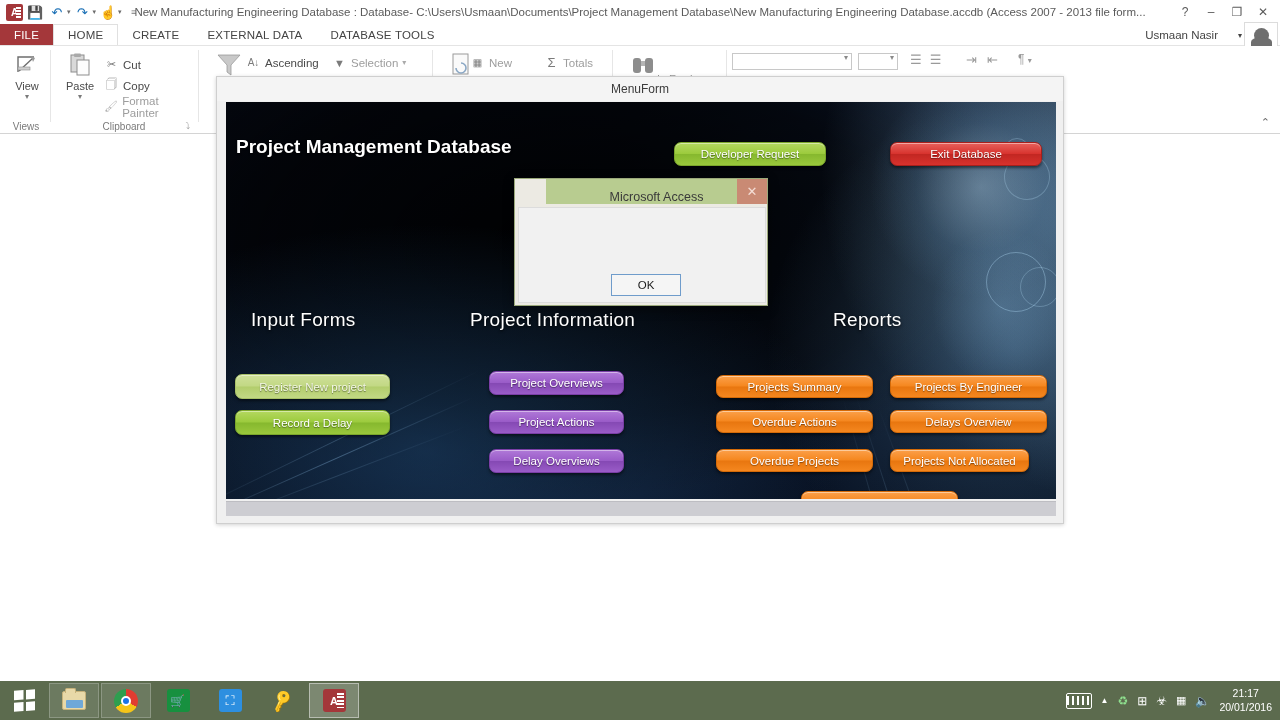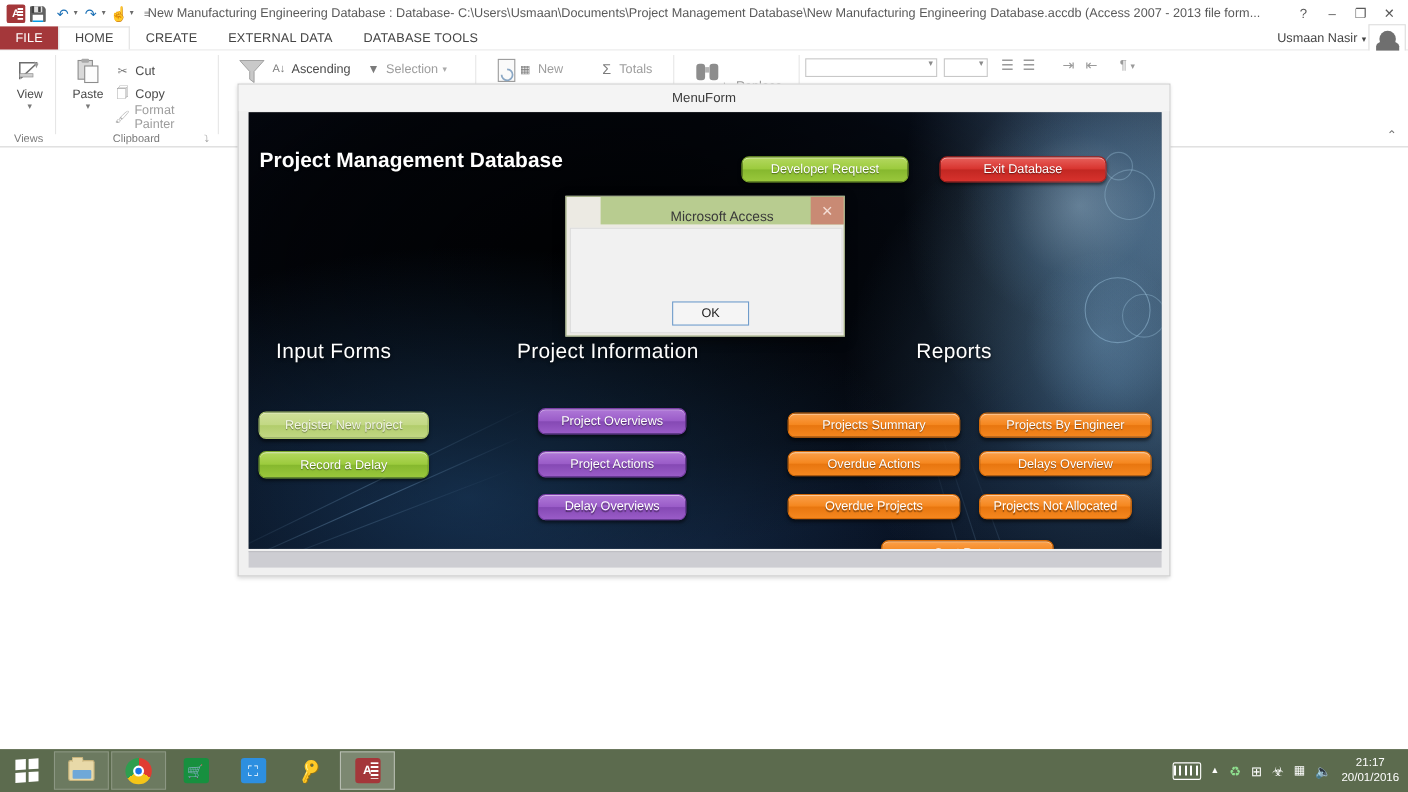--- a/index.html
+++ b/index.html
@@ -55,21 +55,21 @@
     padding:0 14px; display:flex; align-items:center; letter-spacing:.2px;
   }
   .tab {
     color:#444; font-size:11.5px; padding:0 14px; display:flex; align-items:center;
     letter-spacing:.2px;
   }
   .tab.active { background:#ffffff; border-left:1px solid #e0e0e0; border-right:1px solid #e0e0e0;
     border-top:1px solid #e0e0e0; position:relative; top:0; }
   .user-chip {
     position:absolute; right:38px; top:0; height:22px; display:flex; align-items:center;
-    font-size:11.5px; color:#444; gap:4px;
+    font-size:11.5px; color:#444; gap:20px;
   }
   .avatar-box {
     position:absolute; right:2px; top:-2px; width:34px; height:26px;
     display:flex; align-items:center; justify-content:center;
     border:1px solid #dcdcdc; background:#fff;
   }
   .avatar-glyph { width:15px; height:15px; border-radius:50%; background:#6f6f6f; position:relative; }
   .avatar-glyph:after{ content:""; position:absolute; left:-3px; bottom:-4px; width:21px; height:10px;
     border-radius:50% 50% 0 0; background:#6f6f6f; }
 
@@ -147,20 +147,21 @@
     background:linear-gradient(180deg,#b4d860 0%,#9ccb3d 48%,#86b82e 52%,#9ac83c 100%);
     border:1px solid #7ba62b;
   }
   .btn-green-dim {
     background:linear-gradient(180deg,#cfe09a 0%,#c2d884 48%,#b2cd6c 52%,#c2d884 100%);
     border:1px solid #a8c168; color:#f2f6e4;
   }
   .btn-red {
     background:linear-gradient(180deg,#e8615c 0%,#d8342f 48%,#c22722 52%,#d8322d 100%);
     border:1px solid #a81f1b;
+    margin-left:36px;
   }
   .btn-purple {
     background:linear-gradient(180deg,#b079d8 0%,#9a5cc8 48%,#8549b4 52%,#9a5cc8 100%);
     border:1px solid #7a3ea6;
   }
   .btn-orange {
     background:linear-gradient(180deg,#fba04a 0%,#f5871f 48%,#e8760f 52%,#f5871f 100%);
     border:1px solid #d46a08;
   }
 

